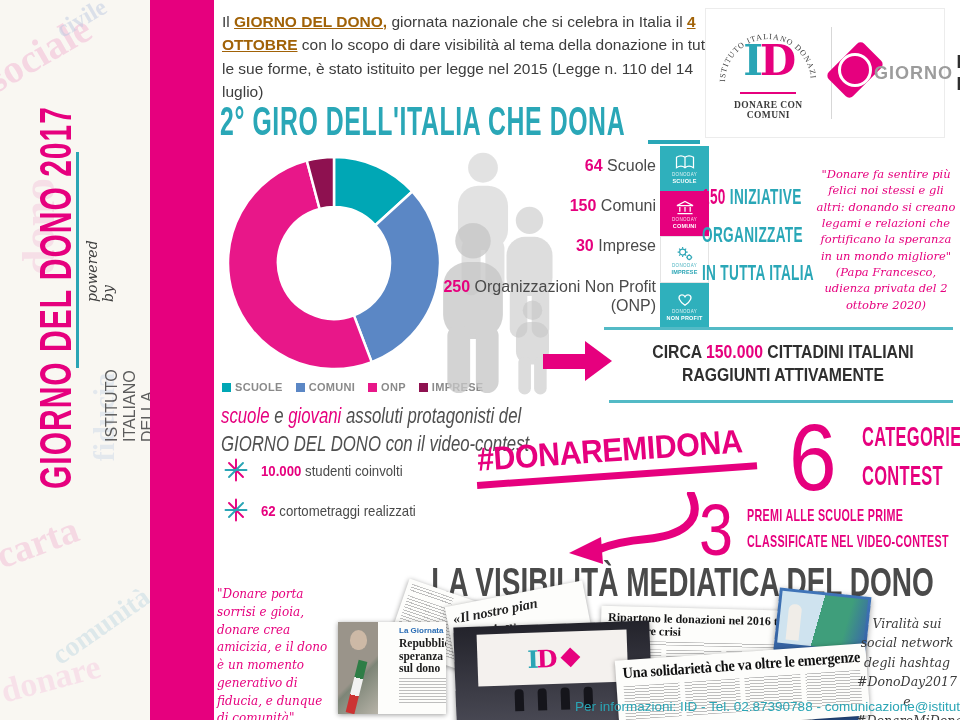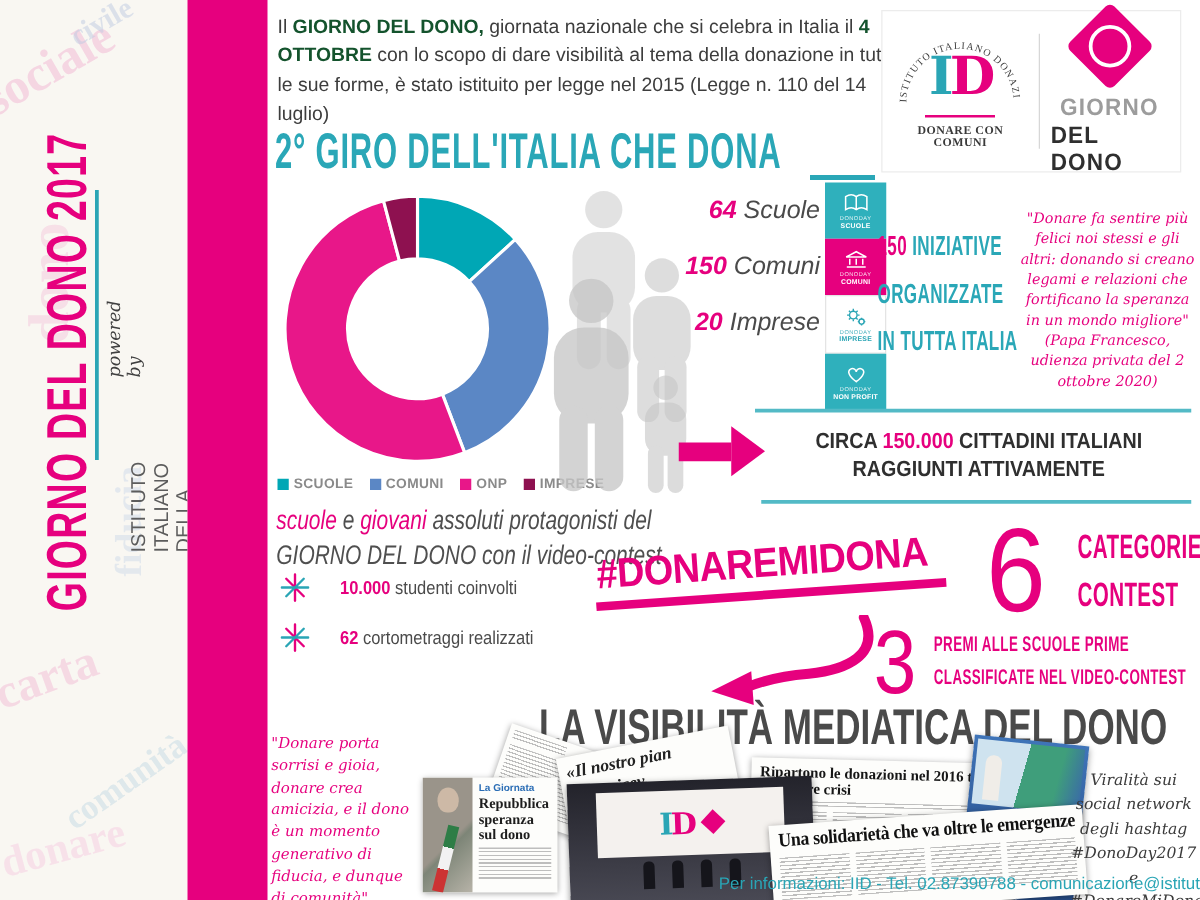--- a/index.html
+++ b/index.html
@@ -15,38 +15,38 @@
   .sb-title{left:30px;top:489px;font-size:30px;font-weight:bold;color:#e6007e;letter-spacing:1px;
             transform:rotate(-90deg) scaleY(1.5);transform-origin:left top;}
   .sb-line{left:76px;top:152px;width:3px;height:216px;background:#2aa5b5;}
   .sb-powered{left:84px;top:302px;font-family:"DejaVu Serif",serif;font-style:italic;font-size:14px;color:#3f3f3f;
               transform:rotate(-90deg);transform-origin:left top;}
   .sb-org{left:103px;top:442px;font-size:16px;color:#5c5c5c;letter-spacing:0px;
           transform:rotate(-90deg);transform-origin:left top;}
 
   
   .intro{left:222px;top:10px;width:498px;font-size:15.5px;line-height:1.5;color:#3d3d3d;}
-  .intro b{color:#14532d;}
+  .intro b{color:#a16207;text-decoration:underline;}
   .main-title{left:220px;top:99px;font-size:40px;font-weight:bold;color:#2aa7b7;
               transform:scaleX(.62);transform-origin:left top;white-space:nowrap;letter-spacing:1px;}
   .title-dash{left:648px;top:140px;width:52px;height:4px;background:#2aa7b7;}
 
   
   .logo-box{left:705px;top:8px;width:238px;height:128px;background:#fff;border:1px solid #ececec;
             display:flex;align-items:center;justify-content:space-evenly;}
   .iid-logo{position:relative;width:112px;height:118px;}
   .iid-arc{position:absolute;left:0;top:2px;}
   .iid-initials{position:absolute;left:0;top:22px;width:112px;text-align:center;
                 font-family:"DejaVu Serif",serif;font-weight:bold;font-size:42px;letter-spacing:-3px;}
   .iid-i{color:#2aa5b5;} .iid-d{color:#e6007e;}
   .iid-rule{position:absolute;left:28px;top:78px;width:56px;height:2px;background:#e6007e;}
   .iid-tagline{position:absolute;left:0;top:86px;width:112px;text-align:center;
                font-family:"Liberation Serif",serif;font-weight:bold;font-size:9.5px;color:#3a3a3a;letter-spacing:.4px;}
   .logo-divider{width:1px;height:92px;background:#d7d7d7;}
-  .gdd-logo{display:flex;flex-direction:column;align-items:center;width:100px;justify-content:flex-end;}
+  .gdd-logo{display:flex;flex-direction:row;align-items:center;width:100px;}
   .gdd-diamond{width:50px;height:50px;background:#e6007e;transform:rotate(45deg);border-radius:5px;
                display:flex;align-items:center;justify-content:center;margin:8px 0 14px 0;}
   .gdd-diamond .ring{width:28px;height:28px;border:3.5px solid #fff;border-radius:50%;}
   .gdd-l1{font-size:19px;font-weight:bold;color:#9c9c9c;letter-spacing:1px;transform:scaleX(.95);}
   .gdd-l2{font-size:19px;font-weight:bold;color:#2f2f2f;letter-spacing:1px;transform:scaleX(.95);}
   .ribbon{left:710px;top:139px;width:228px;height:26px;background:#e6007e;color:#fff;
           font-size:16px;font-weight:bold;font-style:italic;display:flex;align-items:center;justify-content:center;}
   .ribbon .fold{position:absolute;right:2px;top:3px;width:0;height:0;
                 border-left:10px solid #ffffff;border-bottom:10px solid transparent;opacity:.55;}
 
@@ -54,21 +54,21 @@
   .donut-wrap{left:225px;top:154px;width:218px;height:218px;}
   .legend{left:222px;top:381px;display:flex;gap:13px;font-size:11px;font-weight:bold;color:#8a8a8a;}
   .lg-item{display:flex;align-items:center;gap:4px;letter-spacing:.3px;}
   .lg-item .sw{width:9px;height:9px;display:inline-block;}
 
   
   .person{position:absolute;fill:#c7c7c7;}
 
   
   .stats{left:440px;top:156px;width:216px;display:flex;flex-direction:column;gap:21px;text-align:right;}
-  .stat{font-size:20px;color:#4a4a4a;line-height:1.2;font-style:italic;}
+  .stat{font-size:16px;color:#4a4a4a;line-height:1.2;}
   .stat .num{color:#e6007e;font-weight:bold;}
 
   
   .badges{left:660px;top:146px;width:49px;display:flex;flex-direction:column;}
   .badge{height:45px;display:flex;flex-direction:column;align-items:center;justify-content:center;gap:1px;}
   .badge .tiny{font-size:4.5px;letter-spacing:.4px;opacity:.85;}
   .badge .bname{font-size:5.5px;font-weight:bold;letter-spacing:.2px;}
   .badge.teal{background:#2fb0bc;color:#fff;}
   .badge.pink{background:#e6007e;color:#fff;}
   .badge.white{background:#fff;color:#2aa5b5;border:1px solid #e4e4e4;}
@@ -89,21 +89,21 @@
                  border-top:20px solid transparent;border-bottom:20px solid transparent;}
   .reach{left:622px;top:341px;width:322px;text-align:center;font-weight:bold;font-size:17.5px;
          color:#2f2f2f;line-height:1.32;transform:scaleX(.9);transform-origin:center top;}
   .reach .num{color:#e6007e;}
 
   
   .protagonists{left:221px;top:403px;font-style:italic;font-size:21.5px;color:#4f4f4f;line-height:1.3;
                 transform:scaleX(.78);transform-origin:left top;white-space:nowrap;}
   .protagonists .pk{color:#e6007e;}
   .bullets{left:224px;top:458px;display:flex;flex-direction:column;gap:16px;}
-  .bullet{display:flex;align-items:center;gap:24px;}
+  .bullet{display:flex;align-items:center;gap:13px;}
   .bullet .txt{font-size:15px;color:#4a4a4a;transform:scaleX(.88);transform-origin:left center;white-space:nowrap;}
   .bullet .num{color:#e6007e;font-weight:bold;}
 
   
   .hashtag{left:474px;top:441px;font-size:33px;font-weight:bold;color:#e6007e;letter-spacing:-.5px;
            transform:rotate(-4deg) scaleX(.92);transform-origin:left top;white-space:nowrap;
            border-bottom:7px solid #e6007e;padding:0 14px 3px 2px;}
   .hook{left:563px;top:492px;}
   .c6-num{left:789px;top:411px;font-size:95px;line-height:92px;color:#e6007e;
           transform:scaleX(.9);transform-origin:left top;}
@@ -125,21 +125,21 @@
 
   .clip-tilt-a{left:396px;top:590px;width:74px;height:62px;transform:rotate(19deg);z-index:2;padding:4px;}
   .clip-quote{left:452px;top:593px;width:128px;height:80px;transform:rotate(-11deg);z-index:3;padding:5px 6px;}
   .clip-quote .q{font-family:"Liberation Serif",serif;font-weight:bold;font-style:italic;font-size:14px;
                  color:#222;line-height:1.25;}
   .clip-giornata{left:338px;top:622px;width:108px;height:92px;z-index:4;display:flex;}
   .cg-photo{width:40px;height:100%;background:linear-gradient(135deg,#9a948a 0 55%,#7d8577 60%,#b7b3a8);position:relative;flex:none;}
   .cg-sash{position:absolute;left:14px;top:38px;width:9px;height:54px;transform:rotate(14deg);
            background:linear-gradient(#2e7d46 0 33%,#f2f2f2 33% 66%,#c33 66%);}
   .cg-head{position:absolute;left:12px;top:8px;width:17px;height:20px;border-radius:50% 50% 45% 45%;background:#cdb9a6;}
-  .cg-body{padding:4px 5px;}
+  .cg-body{padding:4px 5px;margin-left:16px;}
   .cg-kicker{color:#2a6db5;font-weight:bold;font-size:8px;}
   .cg-headline{font-family:"Liberation Serif",serif;font-weight:bold;font-size:11.5px;line-height:1.1;color:#1d1d1d;margin:2px 0 3px 0;}
   .cg-body .fakelines{height:26px;}
   .tv1{left:455px;top:624px;width:188px;height:93px;transform:rotate(-2deg);z-index:5;
        background:linear-gradient(#23232b,#4a4a55);box-shadow:0 2px 6px rgba(0,0,0,.45);padding:4px;}
   .tv1-screen{margin:4px auto 0 auto;width:150px;height:52px;background:#f4f1ee;display:flex;align-items:center;justify-content:center;gap:8px;}
   .tv1-id{font-family:"DejaVu Serif",serif;font-weight:bold;font-size:24px;color:#e6007e;letter-spacing:-2px;}
   .tv1-id .i{color:#2aa5b5;}
   .tv1-dia{width:14px;height:14px;background:#e6007e;transform:rotate(45deg);}
   .tv1-people{display:flex;gap:14px;justify-content:center;margin-top:4px;}
@@ -262,21 +262,22 @@
   <svg class="person" style="left:436px;top:222px;opacity:.78" width="74" height="174" viewBox="0 0 52 122">
       <use href="#person"></use>
     </svg>
   <svg class="person" style="left:512px;top:300px;opacity:.62" width="41" height="96" viewBox="0 0 52 122">
       <use href="#person"></use>
     </svg>
 
   <div class="abs stats">
     <div class="stat"><span class="num">64</span> <span>Scuole</span></div>
     <div class="stat"><span class="num">150</span> <span>Comuni</span></div>
-    <div class="stat"><span class="num">20</span> <span>Imprese</span></div>
+    <div class="stat"><span class="num">30</span> <span>Imprese</span></div>
+    <div class="stat"><span class="num">250</span> <span>Organizzazioni Non Profit (ONP)</span></div>
   </div>
 
   <div class="abs badges">
     <div class="badge teal">
       <svg width="22" height="17" viewBox="0 0 22 18">
           <path d="M2,3.5 C5,1.5 8.5,1.5 11,3.5 C13.5,1.5 17,1.5 20,3.5 L20,14.5 C17,12.5 13.5,12.5 11,14.5 C8.5,12.5 5,12.5 2,14.5 Z M11,3.5 L11,14.5" fill="none" stroke="#fff" stroke-width="1.3"></path>
         </svg>
       <span class="tiny">DONODAY</span>
       <span class="bname">SCUOLE</span>
     </div>

